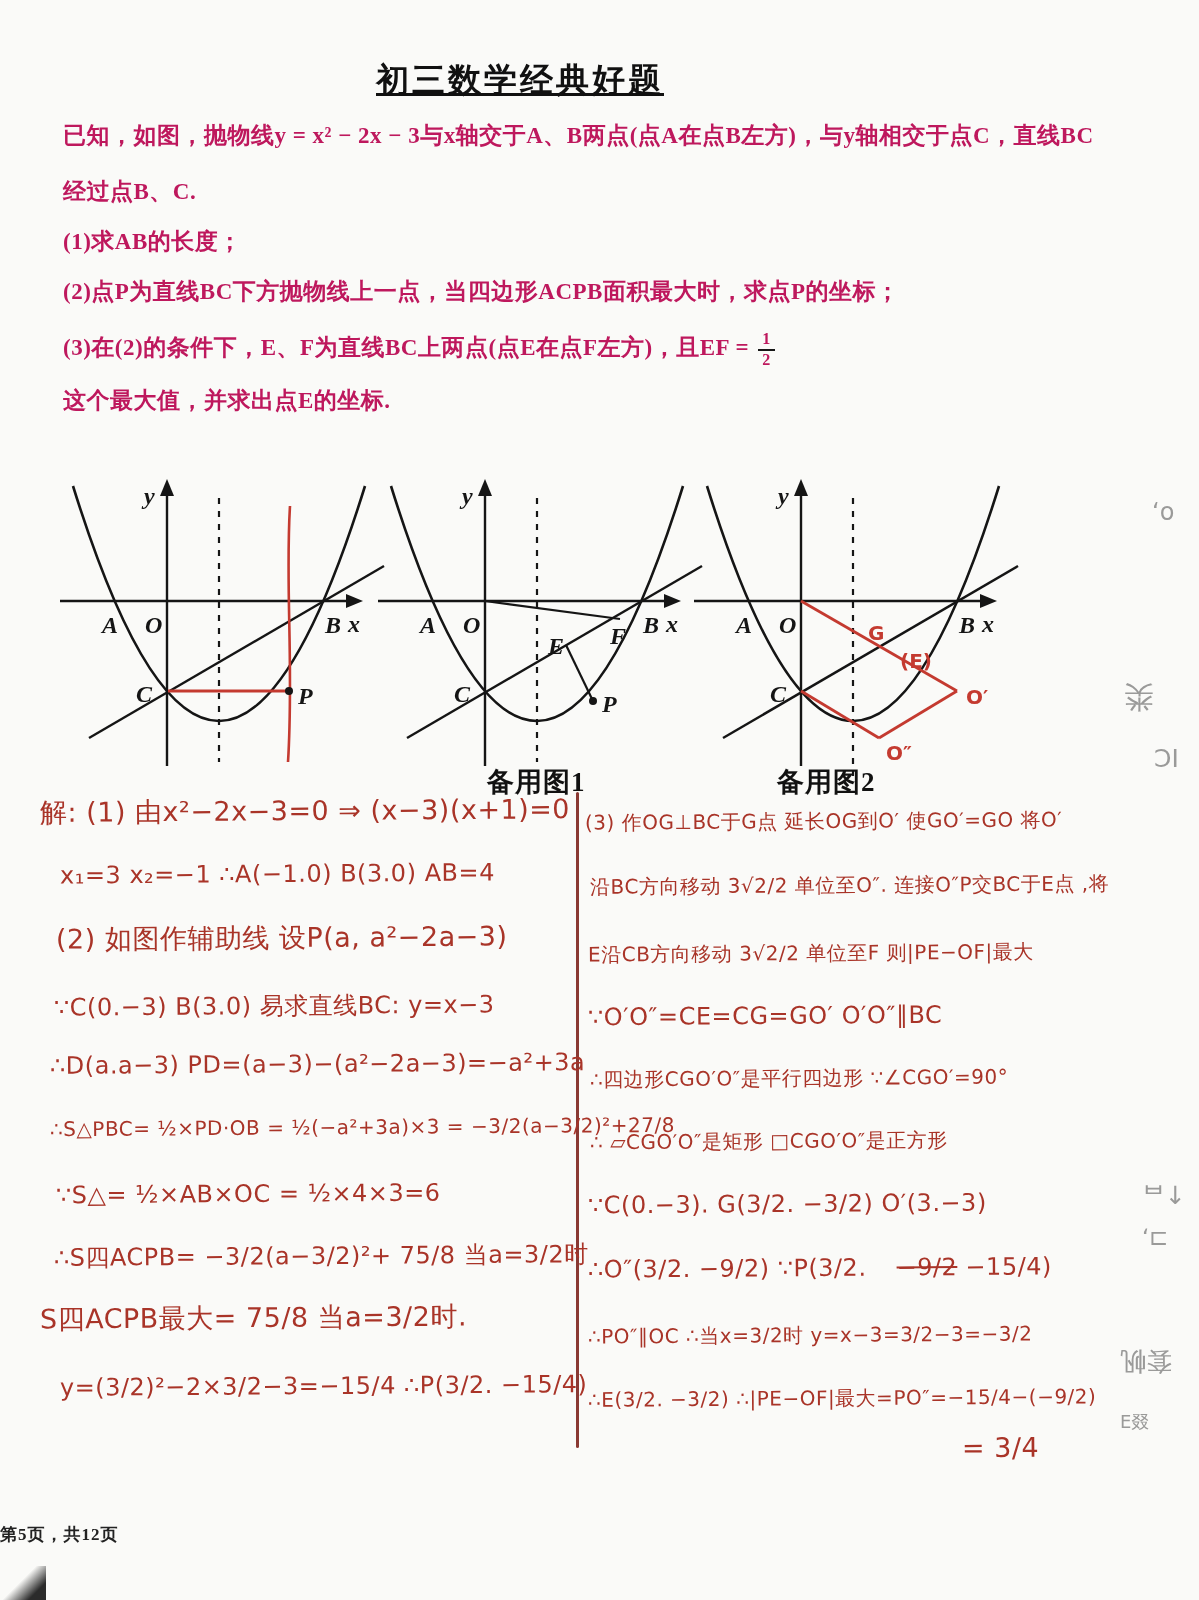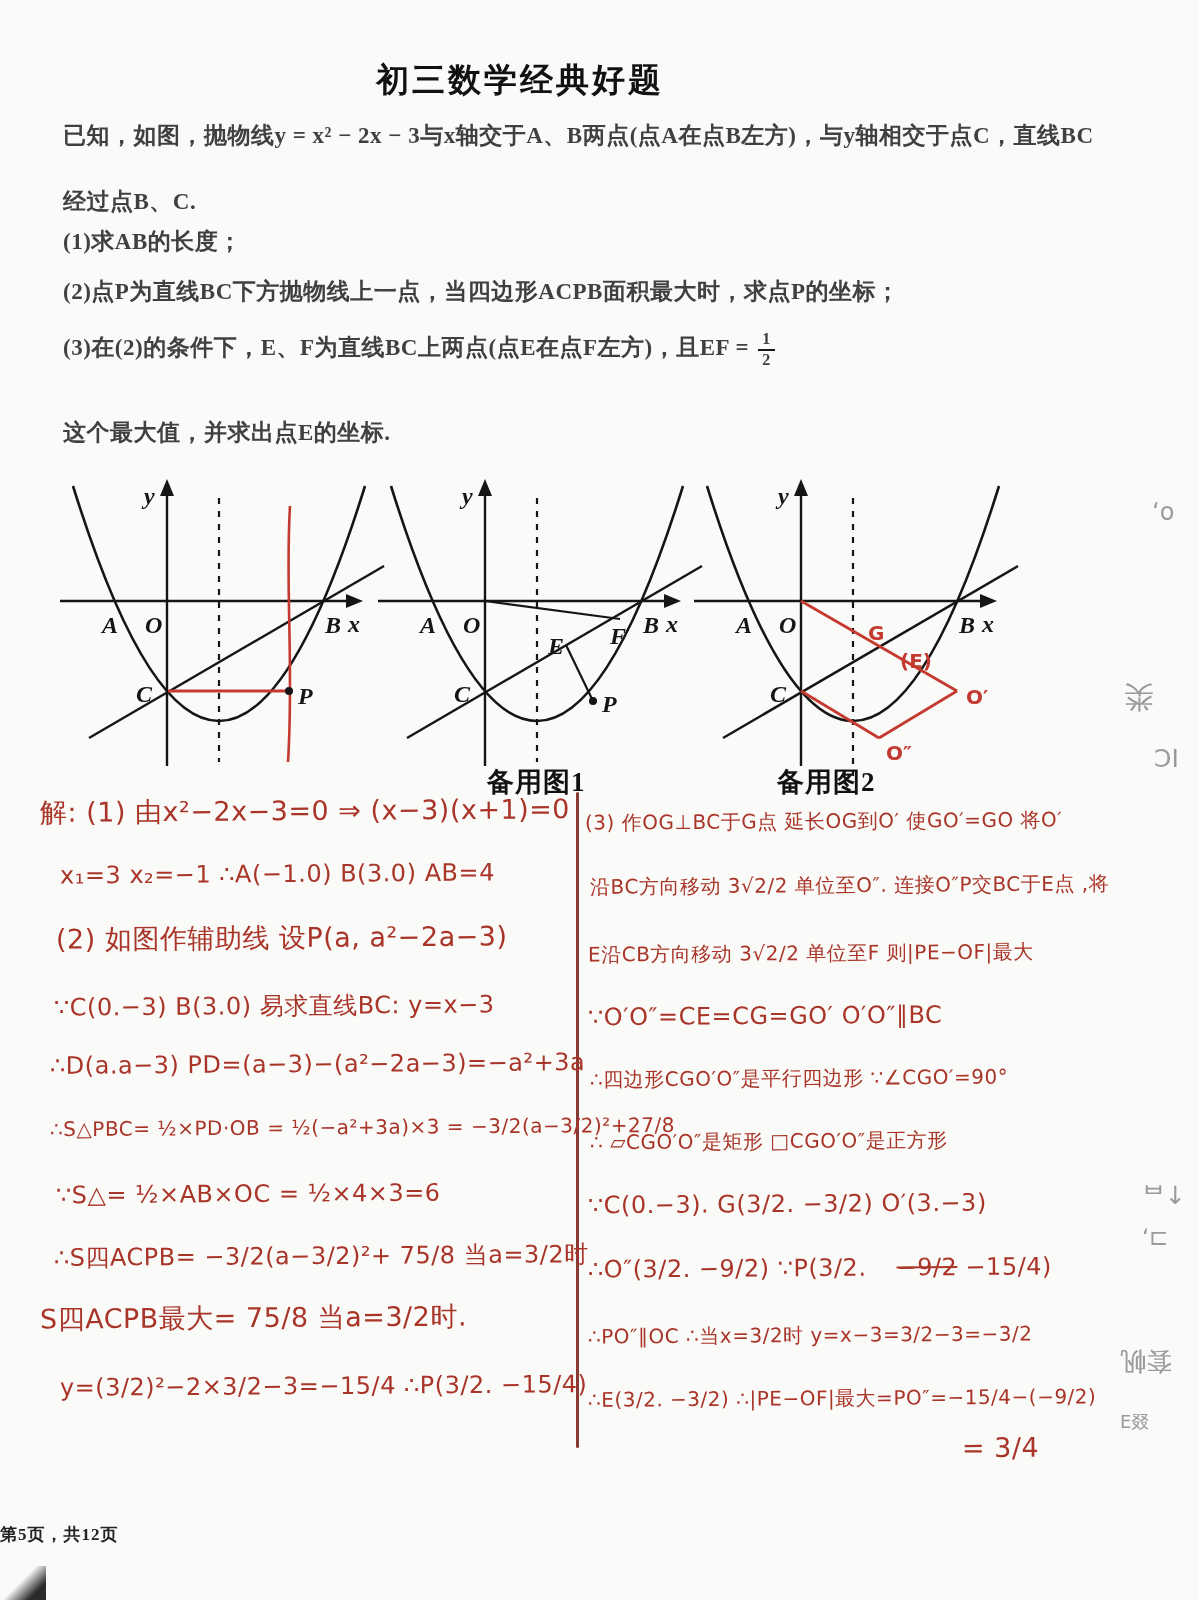--- a/index.html
+++ b/index.html
@@ -2,26 +2,26 @@
 <html><head>
 <meta charset="utf-8">
 <style>
   html,body{margin:0;padding:0;background:#e8e8e8;}
   .page{
     position:relative;width:1199px;height:1600px;margin:0 auto;
     background:#fafaf8;overflow:hidden;
     font-family:"Liberation Serif",serif;
   }
   .printed{
-    position:absolute;color:#404040;font-weight:bold;
+    position:absolute;color:#be185d;font-weight:bold;
     font-size:23px;white-space:nowrap;letter-spacing:0.5px;
   }
   .title{
     position:absolute;left:0;top:58px;width:1040px;text-align:center;
-    color:#111;font-weight:bold;font-size:33px;letter-spacing:3px;
+    color:#111;font-weight:bold;font-size:33px;letter-spacing:3px;text-decoration:underline;
   }
   .pfrac{display:inline-flex;flex-direction:column;align-items:center;
     vertical-align:middle;font-size:0.70em;line-height:1.15;margin:0 3px;}
   .pfrac .num{border-bottom:2px solid #171717;padding:0 4px;}
   .hw{
     position:absolute;color:#a93428;
     font-family:"DejaVu Sans",sans-serif;
     font-size:24px;white-space:nowrap;letter-spacing:0.5px;
     transform:rotate(-0.4deg);
   }
@@ -56,31 +56,31 @@
     font-size:20px;font-weight:bold;}
 </style>
 </head>
 <body>
 
 <div class="page">
 
   <div class="title">初三数学经典好题</div>
 
   <div class="printed" style="left:63px;top:120px;">已知，如图，抛物线y = x² − 2x − 3与x轴交于A、B两点(点A在点B左方)，与y轴相交于点C，直线BC</div>
-  <div class="printed" style="left:63px;top:176px;margin-top:10px;">经过点B、C.</div>
+  <div class="printed" style="left:63px;top:176px;">经过点B、C.</div>
   <div class="printed" style="left:63px;top:226px;">(1)求AB的长度；</div>
   <div class="printed" style="left:63px;top:276px;">(2)点P为直线BC下方抛物线上一点，当四边形ACPB面积最大时，求点P的坐标；</div>
   <div class="printed" style="left:63px;top:330px;">
     <span>(3)在(2)的条件下，E、F为直线BC上两点(点E在点F左方)，且EF =</span>
     <span class="pfrac">
       <span class="num">1</span>
       <span class="den">2</span>
     </span>
   </div>
-  <div class="printed" style="left:63px;top:385px;margin-top:32px;">这个最大值，并求出点E的坐标.</div>
+  <div class="printed" style="left:63px;top:385px;">这个最大值，并求出点E的坐标.</div>
 
   <svg style="left:52px;top:476px;" width="315" height="300" viewBox="0 0 315 300">
     <line x1="8" y1="125" x2="298" y2="125" stroke="#151515" stroke-width="2.4"></line>
     <polygon points="294,118 311,125 294,132" fill="#151515"></polygon>
     <line x1="115" y1="290" x2="115" y2="14" stroke="#151515" stroke-width="2.4"></line>
     <polygon points="108,20 115,3 122,20" fill="#151515"></polygon>
     <line x1="167" y1="22" x2="167" y2="286" stroke="#151515" stroke-width="2.2" stroke-dasharray="6,7"></line>
     <path d="M 21 10 Q 167 480 313 10" fill="none" stroke="#151515" stroke-width="2.6"></path>
     <line x1="37" y1="262" x2="332" y2="90" stroke="#151515" stroke-width="2.4"></line>
     <path d="M 238 30 C 233 110 242 190 236 286" fill="none" stroke="#c43a30" stroke-width="2.6"></path>

